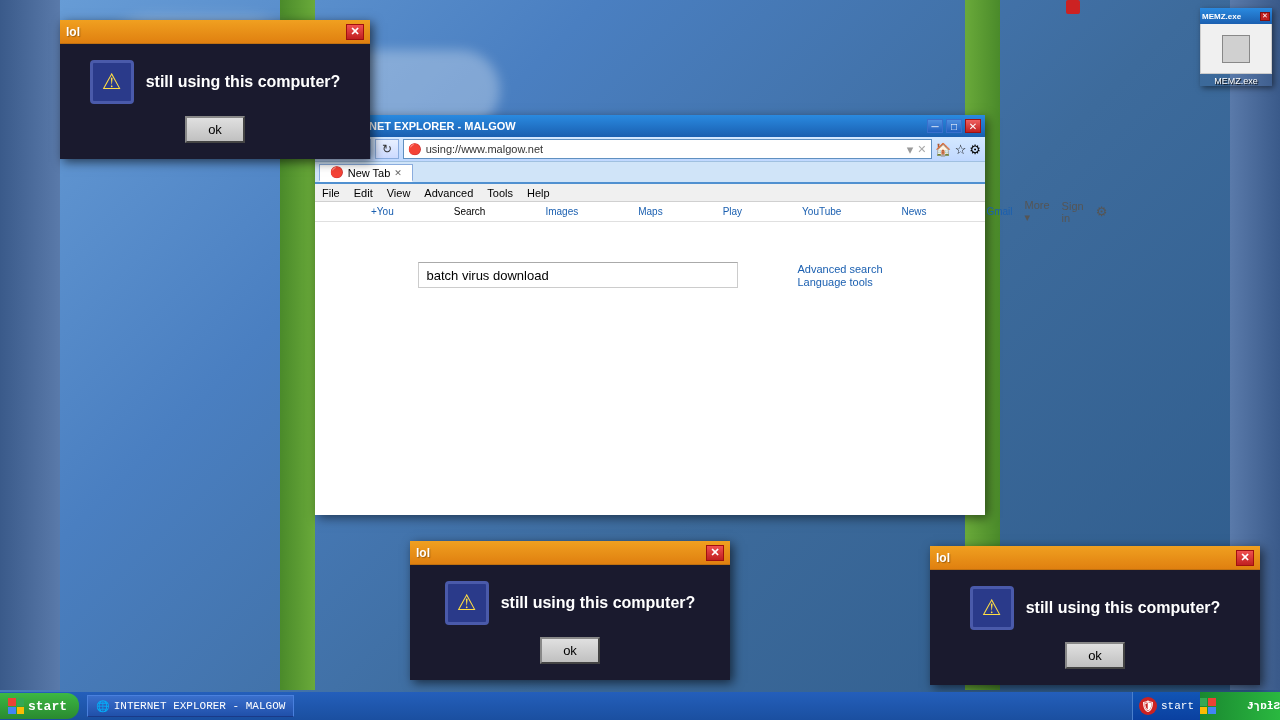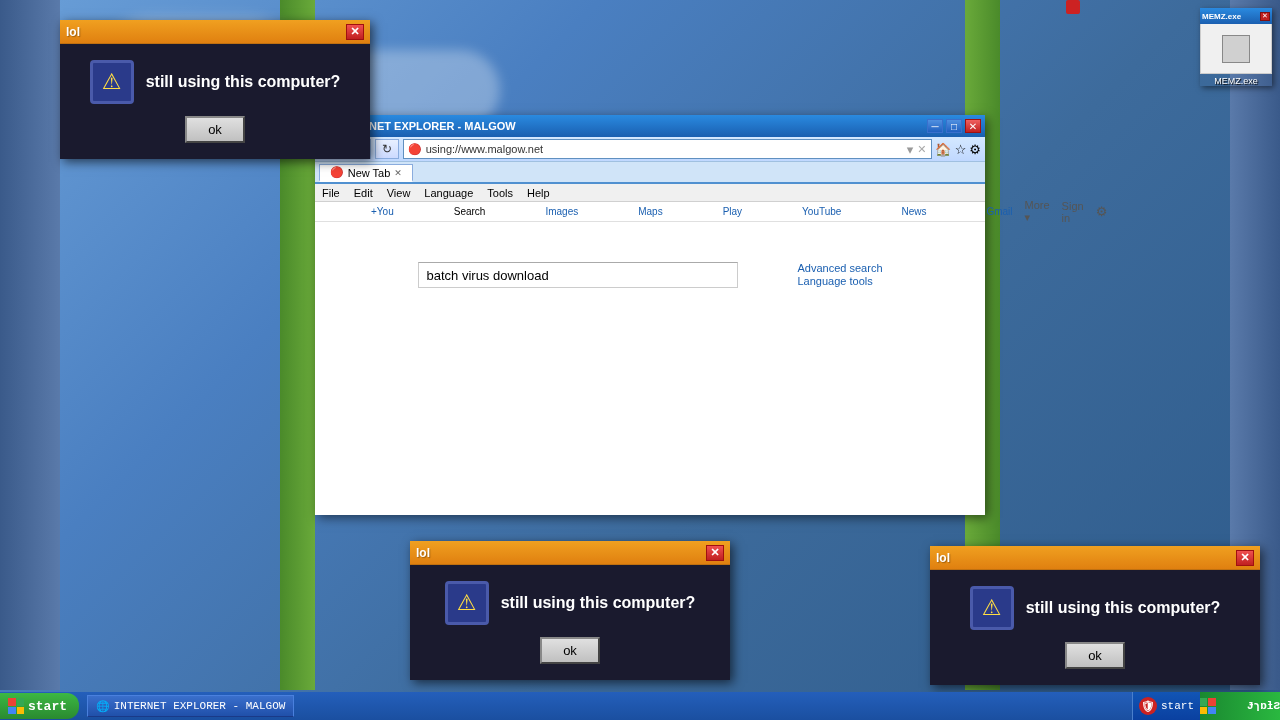--- a/index.html
+++ b/index.html
@@ -366,21 +366,21 @@
 
     .malgow-search-area {
       display: flex;
       flex-direction: column;
       align-items: center;
       gap: 4px;
     }
 
     .malgow-search-row {
       display: flex;
-      align-items: flex-start;
+      align-items: center;
       gap: 12px;
     }
 
     .malgow-search-input {
       width: 320px;
       height: 26px;
       border: 1px solid #ccc;
       border-top-color: #aaa;
       padding: 0 8px;
       font-size: 13px;
@@ -653,21 +653,21 @@
         <span>🔴</span>
         <span>New Tab</span>
         <span class="ie-tab-close">✕</span>
       </div>
     </div>
 
     <div class="ie-menubar">
       <span class="ie-menu-item">File</span>
       <span class="ie-menu-item">Edit</span>
       <span class="ie-menu-item">View</span>
-      <span class="ie-menu-item">Language</span>
+      <span class="ie-menu-item">Advanced</span>
       <span class="ie-menu-item">Tools</span>
       <span class="ie-menu-item">Help</span>
     </div>
 
     <div class="ie-toolbar2">
       <span class="ie-toolbar2-item">+You</span>
       <span class="ie-toolbar2-item active">Search</span>
       <span class="ie-toolbar2-item">Images</span>
       <span class="ie-toolbar2-item">Maps</span>
       <span class="ie-toolbar2-item">Play</span>

